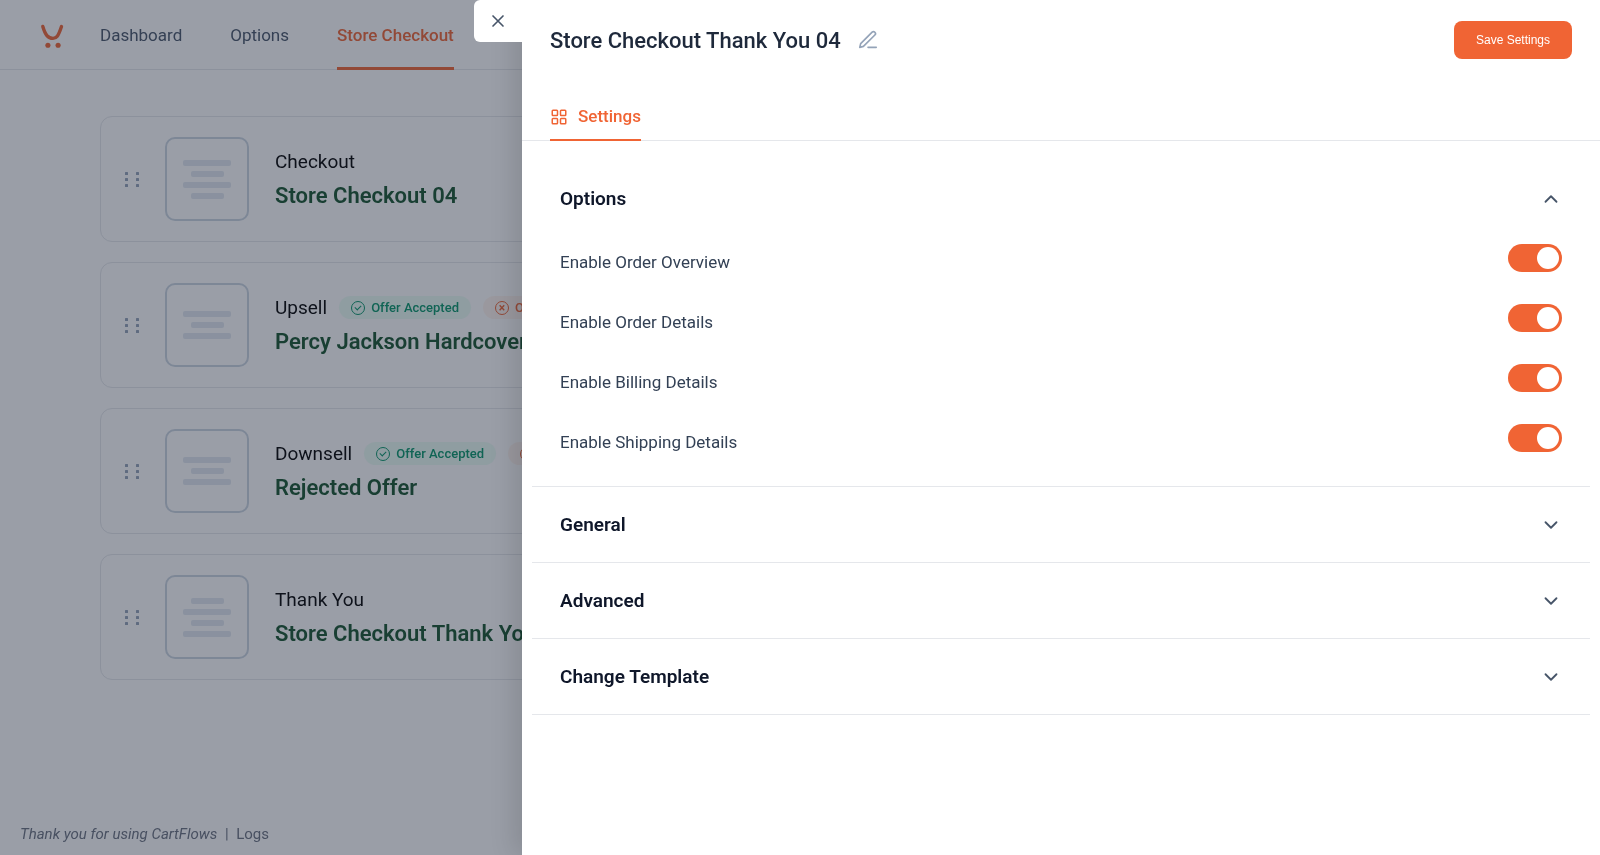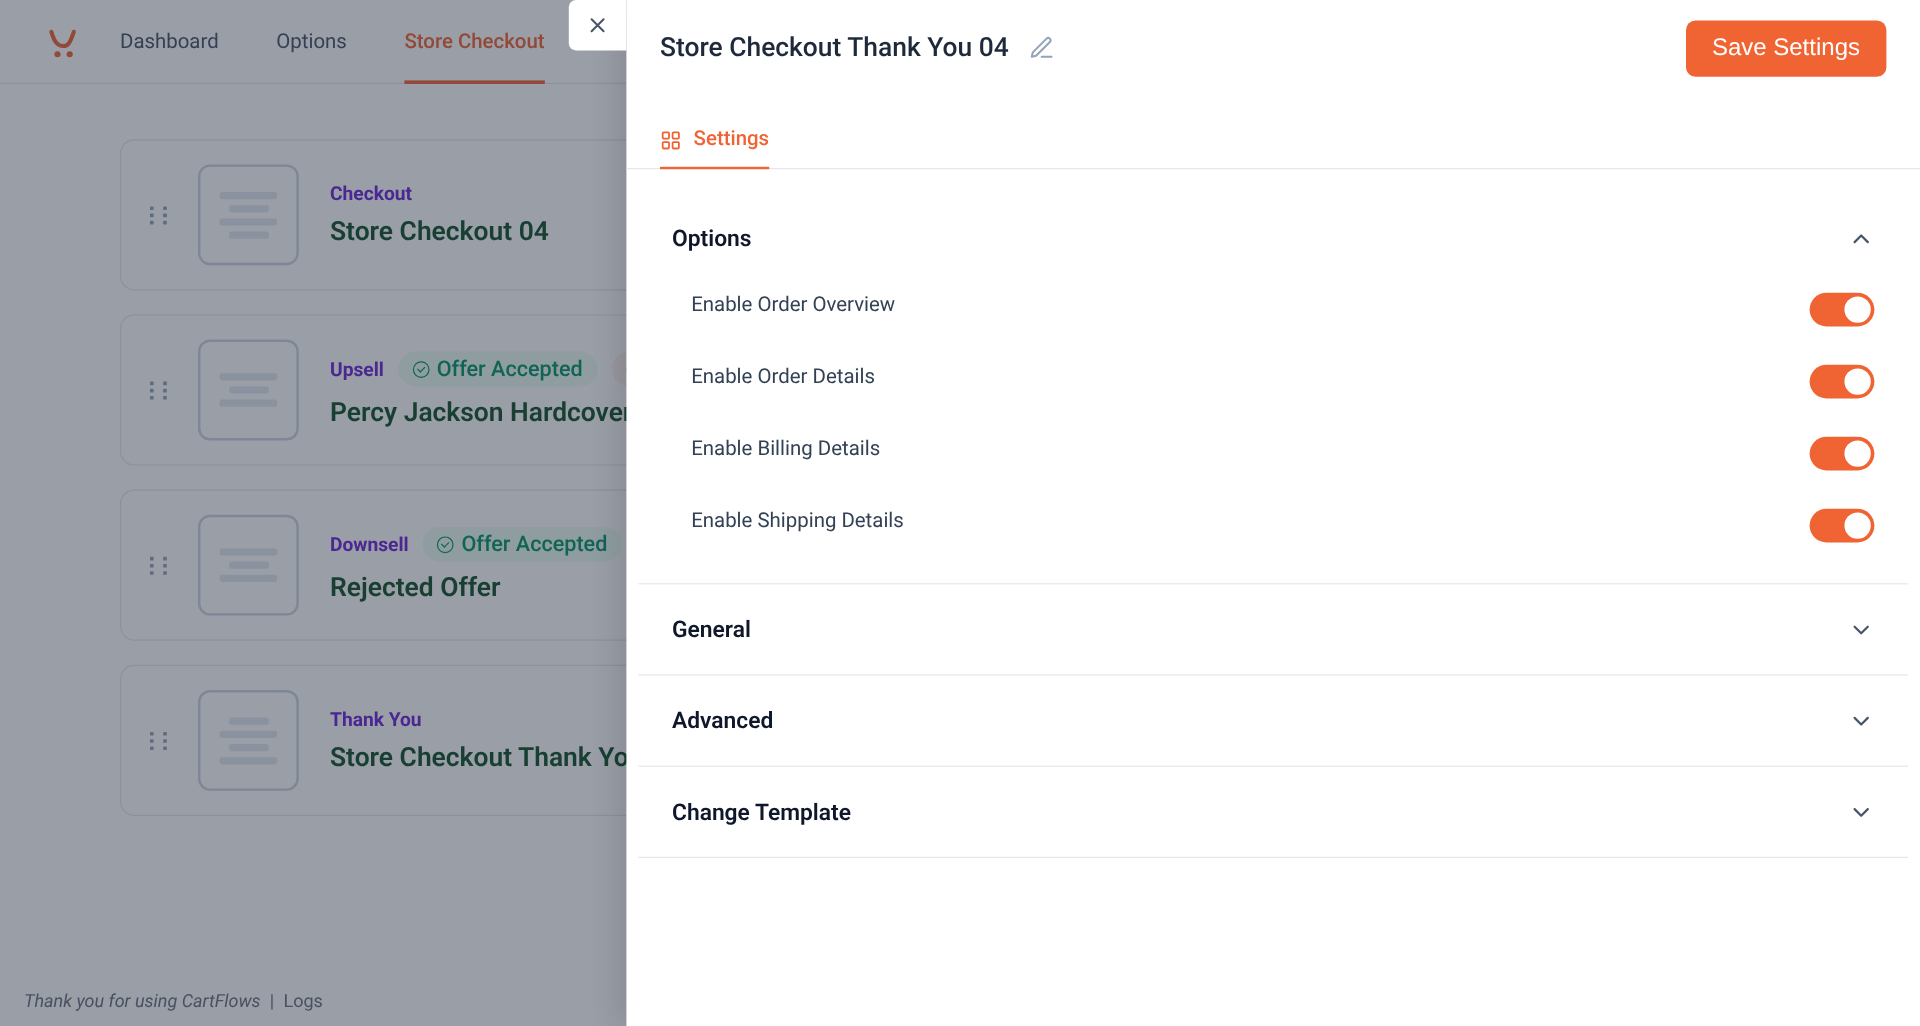--- a/index.html
+++ b/index.html
@@ -56,24 +56,24 @@
     .drag i { width: 3px; height: 3px; background: #94a3b8; border-radius: 0.5px; display: block; }
     .thumb {
       width: 84px; height: 84px; border: 2px solid #cbd5e1; border-radius: 10px;
       padding: 10px; display: flex; flex-direction: column; gap: 5px; justify-content: center;
       align-items: center;
     }
     .thumb .bar { width: 80%; height: 6px; background: #e2e8f0; border-radius: 2px; }
     .thumb .bar.short { width: 55%; }
     .step-info { display: flex; flex-direction: column; gap: 10px; }
     .step-type-row { display: flex; align-items: center; gap: 12px; }
-    .step-type { color: #6d28d9; font-size: 16px; font-weight: bold; }
+    .step-type { color: #000000; font-size: 19px; }
     .badge {
       display: inline-flex; align-items: center; gap: 6px;
-      font-size: 18px; padding: 4px 12px; border-radius: 999px;
+      font-size: 13px; padding: 4px 12px; border-radius: 999px;
       font-weight: 500;
     }
     .badge.accepted { background: #ecfdf5; color: #059669; }
     .badge.rejected { background: #fff5ef; color: #f06434; }
     .badge .dot-ic { width: 14px; height: 14px; border-radius: 50%; border: 1.8px solid currentColor; display: inline-flex; align-items: center; justify-content: center; }
     .badge.accepted .dot-ic::after { content: ""; width: 5px; height: 3px; border-left: 1.8px solid currentColor; border-bottom: 1.8px solid currentColor; transform: rotate(-45deg); margin-top: -2px; }
     .badge.rejected .dot-ic::after { content: "×"; font-size: 12px; line-height: 1; font-weight: 700; }
     .step-title { font-size: 22px; font-weight: 600; color: #14532d; }
     
     .footer {
@@ -99,21 +99,21 @@
     .close-btn svg { width: 20px; height: 20px; stroke: #475569; }
     .panel-header {
       height: 80px; display: flex; align-items: center; justify-content: space-between;
       padding: 0 28px;
     }
     .panel-title-row { display: flex; align-items: center; gap: 16px; }
     .panel-title { font-size: 22px; font-weight: 500; color: #1e293b; }
     .edit-icon { width: 22px; height: 22px; cursor: pointer; color: #94a3b8; }
     .save-btn {
       background: #f06434; color: #fff; border: none; border-radius: 8px;
-      padding: 12px 22px; font-size: 20px; font-weight: 500; cursor: pointer; text-align: center;
+      padding: 12px 22px; font-size: 12px; font-weight: 500; cursor: pointer; text-align: center;
     }
     .panel-tabs {
       display: flex; padding: 0 28px; border-bottom: 1px solid #e5e7eb; gap: 28px;
       margin-top: 12px;
     }
     .panel-tab {
       display: flex; align-items: flex-end; gap: 10px; padding: 14px 0;
       color: #f06434; font-size: 17px; font-weight: 500; position: relative; cursor: pointer;
     }
     .panel-tab::after { content: ""; position: absolute; left: 0; right: 0; bottom: -1px; height: 2.5px; background: #f06434; }
@@ -122,21 +122,21 @@
       border-bottom: 1px solid #e5e7eb;
     }
     .section-header {
       display: flex; align-items: center; justify-content: space-between;
       padding: 26px 28px; cursor: pointer;
     }
     .section-header h3 { font-size: 19px; font-weight: 600; color: #0f172a; }
     .chev { width: 22px; height: 22px; color: #475569; transition: transform .15s; }
     .section.open .chev { transform: rotate(180deg); }
     .section-body { padding: 8px 28px 34px; display: flex; flex-direction: column; gap: 32px; }
-    .opt-row { display: flex; align-items: flex-start; justify-content: space-between; margin-left: 16px; }
+    .opt-row { display: flex; align-items: flex-end; justify-content: space-between; }
     .opt-label { font-size: 17px; color: #334155; }
     .toggle {
       width: 54px; height: 28px; border-radius: 999px; background: #f06434;
       position: relative; cursor: pointer;
     }
     .toggle::after {
       content: ""; position: absolute; width: 22px; height: 22px; border-radius: 50%;
       background: #fff; top: 3px; right: 3px;
     }
     .sections-wrapper .section:first-child { margin-top: 20px; }

